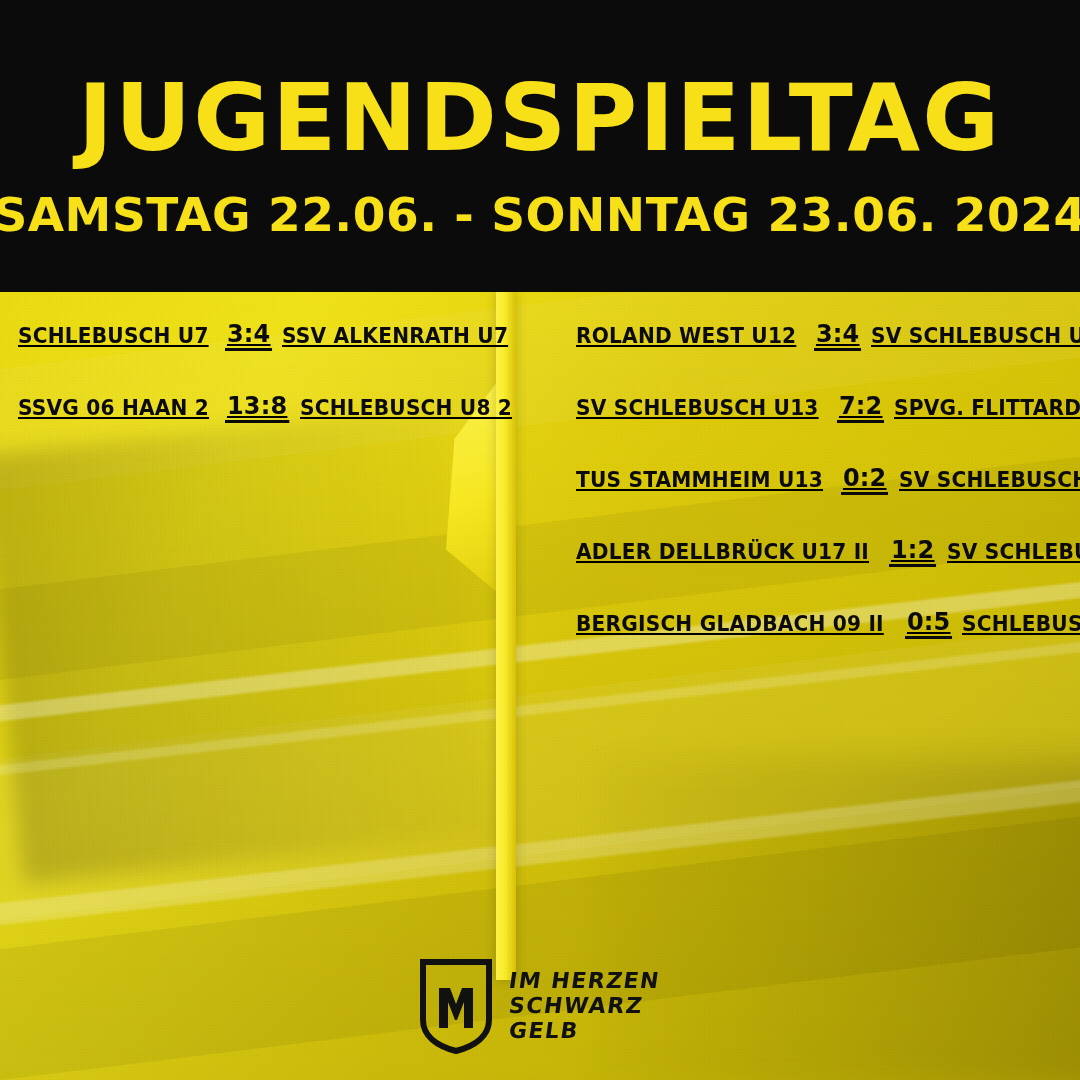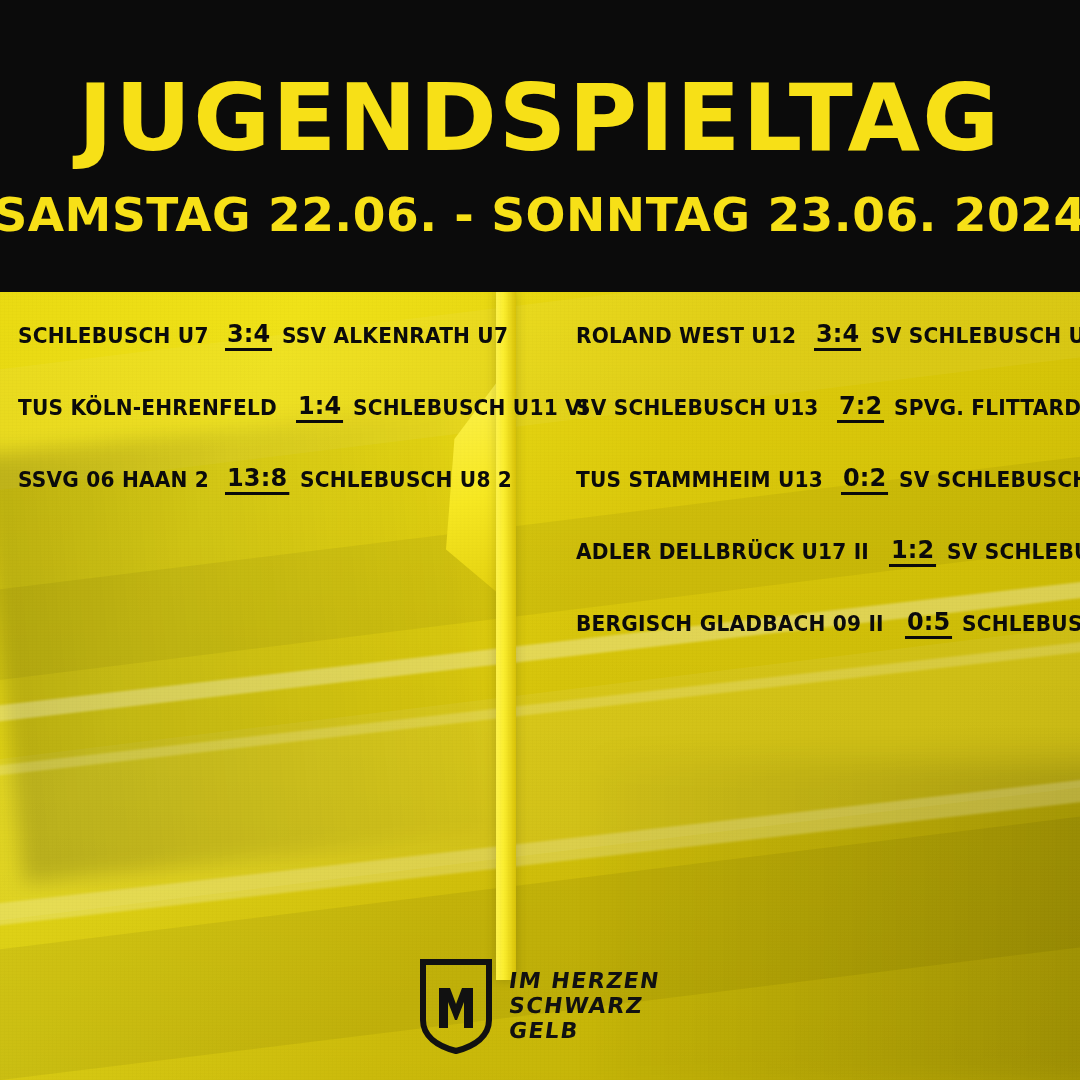--- a/index.html
+++ b/index.html
@@ -139,20 +139,21 @@
     position: absolute;
     left: 0;
     top: 300px;
     width: 1080px;
     display: flex;
   }
   .col {
     width: 540px;
     padding-left: 18px;
     padding-right: 10px;
+    text-decoration: underline;
   }
   .col.right { padding-left: 36px; }
 
   .match {
     height: 72px;
     display: flex;
     align-items: center;
     white-space: nowrap;
   }
   .match .team,
@@ -229,25 +230,20 @@
 
   <div class="results">
 
     <div class="col left">
       <div class="match">
         <span class="team">SCHLEBUSCH U7</span>
         <span class="score">3:4</span>
         <span class="team">SSV ALKENRATH U7</span>
       </div>
       <div class="match">
-        <span class="team">TUS KÖLN-EHRENFELD</span>
-        <span class="score">1:4</span>
-        <span class="team">SCHLEBUSCH U11 VI</span>
-      </div>
-      <div class="match">
         <span class="team">SSVG 06 HAAN 2</span>
         <span class="score">13:8</span>
         <span class="team">SCHLEBUSCH U8 2</span>
       </div>
     </div>
 
     <div class="col right">
       <div class="match">
         <span class="team">ROLAND WEST U12</span>
         <span class="score">3:4</span>

